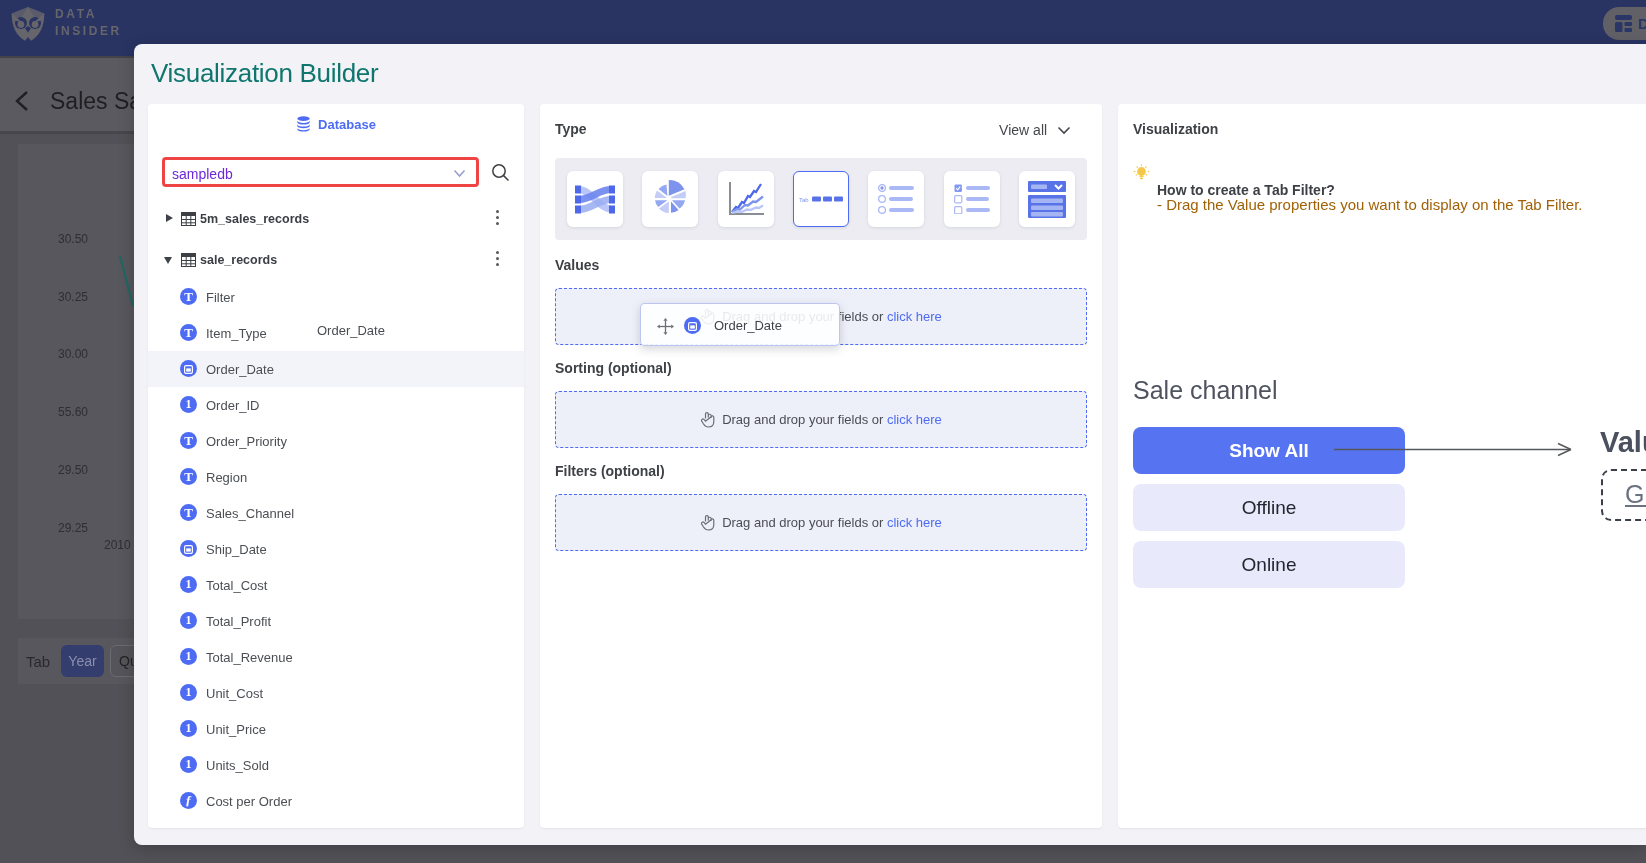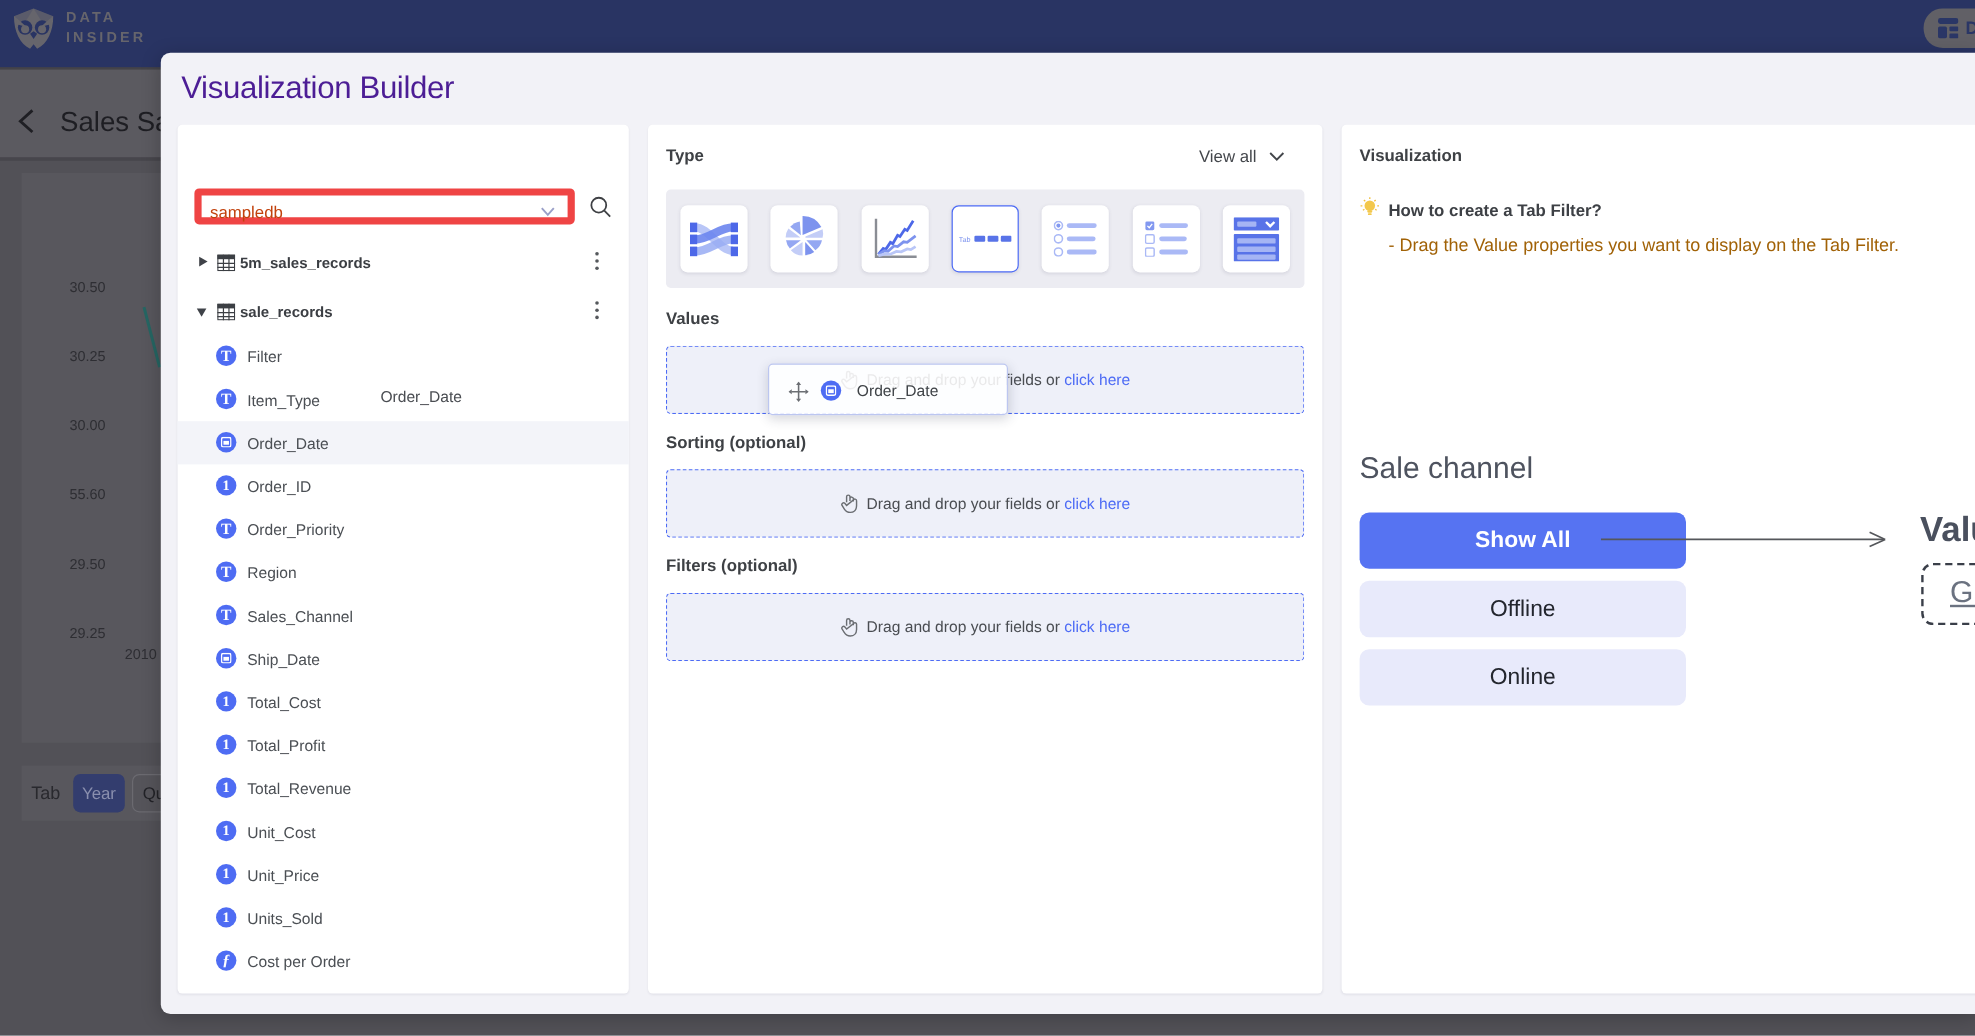--- a/index.html
+++ b/index.html
@@ -19,32 +19,32 @@
 #chart-card { position:absolute; left:18px; top:144px; width:300px; height:475px; background:#58575d; }
 .ylab { position:absolute; width:48px; left:40px; text-align:right; font-size:12px; color:#2e2e33; }
 #xlab { position:absolute; left:104px; top:538px; font-size:12px; color:#2e2e33; }
 #toolbar { position:absolute; left:18px; top:638px; width:300px; height:46px; background:#58575d; }
 #tab-lbl { position:absolute; left:26px; top:653px; font-size:15px; color:#29292e; }
 #year-btn { position:absolute; left:61px; top:645px; width:43px; height:32px; background:#333d6e; border-radius:6px; color:#8a8fae; font-size:14px; text-align:center; line-height:32px; }
 #qu-btn { position:absolute; left:110px; top:645px; width:60px; height:32px; background:#55545a; border:1px solid #6b6a70; border-radius:6px; color:#222227; font-size:14px; line-height:30px; padding-left:8px; }
 
 
 #modal { position:absolute; left:134px; top:44px; width:1512px; height:801px; background:#f2f2f7; border-radius:8px 0 0 8px; box-shadow:0 3px 16px rgba(0,0,0,0.22); }
-#modal-title { position:absolute; left:17px; top:14px; font-size:26px; letter-spacing:-0.3px; color:#4c1d95;text-align:right; }
+#modal-title { position:absolute; left:17px; top:14px; font-size:26px; letter-spacing:-0.3px; color:#0f766e;text-align:right; }
 .card { position:absolute; top:60px; height:724px; background:#fff; border-radius:4px; box-shadow:0 1px 2px rgba(50,54,80,0.08); }
 #card-l { left:14px; width:376px; }
 #card-m { left:406px; width:562px; }
 #card-r { left:984px; width:560px; }
 
 
 .tabs { position:absolute; left:0; top:0; width:100%; height:40px; display:flex; border-radius:4px 4px 0 0; overflow:hidden; }
 .tab { flex:1; display:flex; align-items:center; justify-content:center; gap:7px; font-size:13px; font-weight:bold; }
 .tab.on { color:#4d6bf5; background:#fff; }
 .tab.off { color:#3e4044; background:#f4f4f7; }
-#search-box { position:absolute; left:14px; top:53px; width:317px; height:30px; border:6px solid #ef4444; border-radius:4px; background:#fff; font-size:14px; color:#c2410c; line-height:28px; padding-left:7px; }
+#search-box { position:absolute; left:14px; top:53px; width:317px; height:30px; border:3px solid #ef4444; border-radius:4px; background:#fff; font-size:14px; color:#6d28d9; line-height:28px; padding-left:7px; }
 #search-box .chev { position:absolute; right:10px; top:9px; }
 #search-ic { position:absolute; left:343px; top:59px; }
 .trow { position:absolute; left:0; width:100%; height:40px; }
 .frow { position:absolute; left:0; width:100%; height:36px; }
 .frow.hl { background:#f3f4f9; }
 .tri-r { position:absolute; left:18px; top:15px; width:0; height:0; border-left:7px solid #3f4248; border-top:4.5px solid transparent; border-bottom:4.5px solid transparent; }
 .tri-d { position:absolute; left:16px; top:17px; width:0; height:0; border-top:7px solid #3f4248; border-left:4.5px solid transparent; border-right:4.5px solid transparent; }
 .ticon { position:absolute; left:33px; top:13px; }
 .tname { position:absolute; left:52px; top:13px; font-size:12.5px; font-weight:bold; color:#3b3e43; }
 .kebab { position:absolute; left:348px; top:11px; width:3px; color:#55585c; }
@@ -64,21 +64,21 @@
 .tcard.sel { border:1.5px solid #4d6bf5; }
 .dropbox { position:absolute; left:15px; width:532px; height:57px; border:1px dashed #4d6bf5; border-radius:4px; background:#eef0f9; display:flex; align-items:center; justify-content:center; gap:6px; font-size:13px; color:#4a4d52; }
 .dropbox .link { color:#4d6bf5; }
 
 
 #ghost { position:absolute; left:506px; top:259px; width:200px; height:43px; background:rgba(255,255,255,0.88); border:1px solid #bcc6f0; border-radius:4px; box-shadow:0 3px 10px rgba(40,44,70,0.2); }
 #ghost .fic { left:43px; top:13px; }
 #ghost .txt { position:absolute; left:73px; top:14px; font-size:13px; color:#3f4347; }
 
 
-#tip-head { position:absolute; left:39px; top:63px; font-size:14px; font-weight:bold; color:#3d4045; }
+#tip-head { position:absolute; left:39px; top:78px; font-size:14px; font-weight:bold; color:#3d4045; }
 #tip-sub { position:absolute; left:39px; top:92px; font-size:15px; color:#a16207; }
 #sale-ch { position:absolute; left:15px; top:272px; font-size:25px; font-weight:normal; color:#4e535f; }
 .chan-btn { position:absolute; left:15px; width:272px; height:47px; border-radius:8px; text-align:center; line-height:47px; font-size:19px; }
 #btn-show { top:323px; background:#5673f2; color:#fff; font-weight:bold; }
 #btn-off { top:380px; background:#e8eafb; color:#23262e; }
 #btn-on { top:437px; background:#e8eafb; color:#23262e; }
 
 
 #val-lbl { position:absolute; left:1466px; top:382px; font-size:29px; font-weight:bold; color:#4a505e; }
 #grp-box { position:absolute; left:1467px; top:425px; width:180px; height:52px; border:2px dashed #3a3f49; border-radius:10px; }
@@ -131,20 +131,31 @@
     <rect x="9.5" y="13" width="7.5" height="4" rx="1" fill="#2a3666"></rect>
   </svg>
   <span class="d">Da</span>
 </div>
 
 <div id="modal">
   <div id="modal-title">Visualization Builder</div>
 
   <div class="card" id="card-l">
     <div class="tabs">
+      <div class="tab on">
+        <svg width="15" height="16" viewBox="0 0 15 16">
+            <g fill="#4d6bf5">
+              <ellipse cx="7.5" cy="2.6" rx="6.2" ry="2.4"></ellipse>
+              <path d="M1.3 4.5 A6.2 2.4 0 0 0 13.7 4.5 L13.7 6.2 A6.2 2.4 0 0 1 1.3 6.2 Z"></path>
+              <path d="M1.3 8.2 A6.2 2.4 0 0 0 13.7 8.2 L13.7 9.9 A6.2 2.4 0 0 1 1.3 9.9 Z"></path>
+              <path d="M1.3 11.9 A6.2 2.4 0 0 0 13.7 11.9 L13.7 13.2 A6.2 2.4 0 0 1 1.3 13.2 Z"></path>
+            </g>
+          </svg>
+        Database
+      </div>
     </div>
     <div id="search-box">sampledb
       <svg class="chev" width="13" height="9" viewBox="0 0 13 9">
           <path d="M1.5 1.5 L6.5 7 L11.5 1.5" stroke="#9aa0c8" stroke-width="1.6" fill="none"></path>
         </svg>
     </div>
     <svg id="search-ic" width="19" height="19" viewBox="0 0 19 19">
         <circle cx="8" cy="8" r="6.2" stroke="#3e4044" stroke-width="1.5" fill="none"></circle>
         <path d="M12.6 12.6 L17.5 17.5" stroke="#3e4044" stroke-width="1.5"></path>
       </svg>

